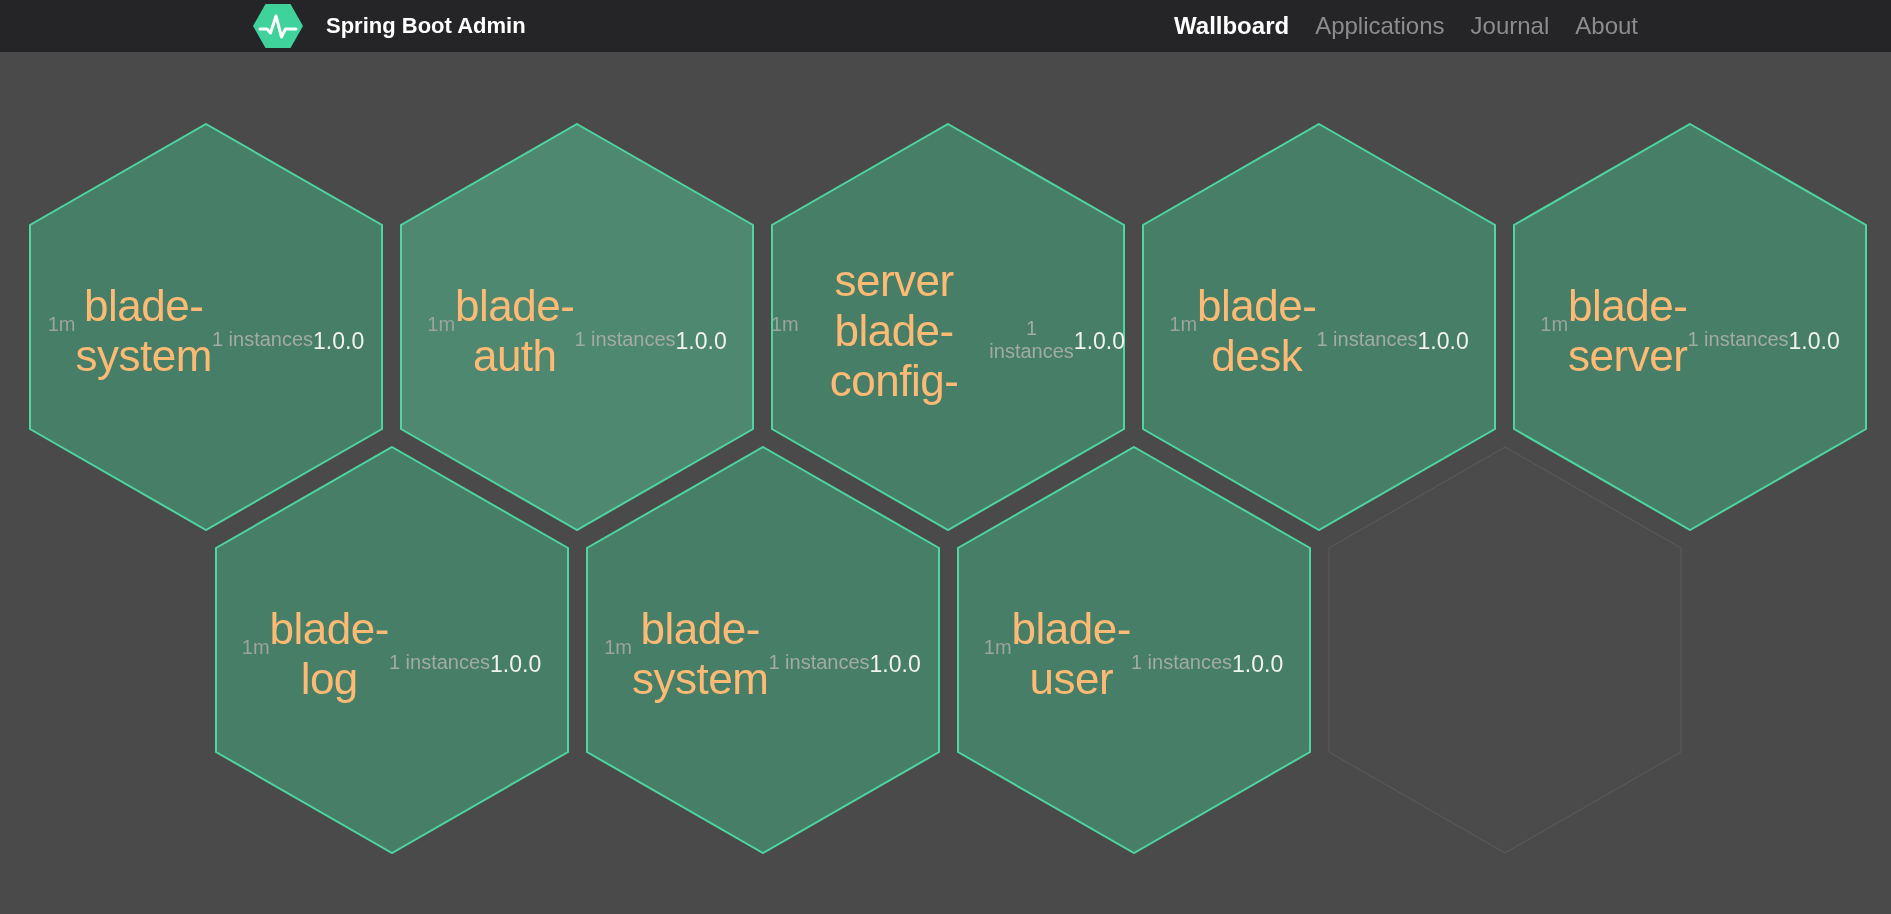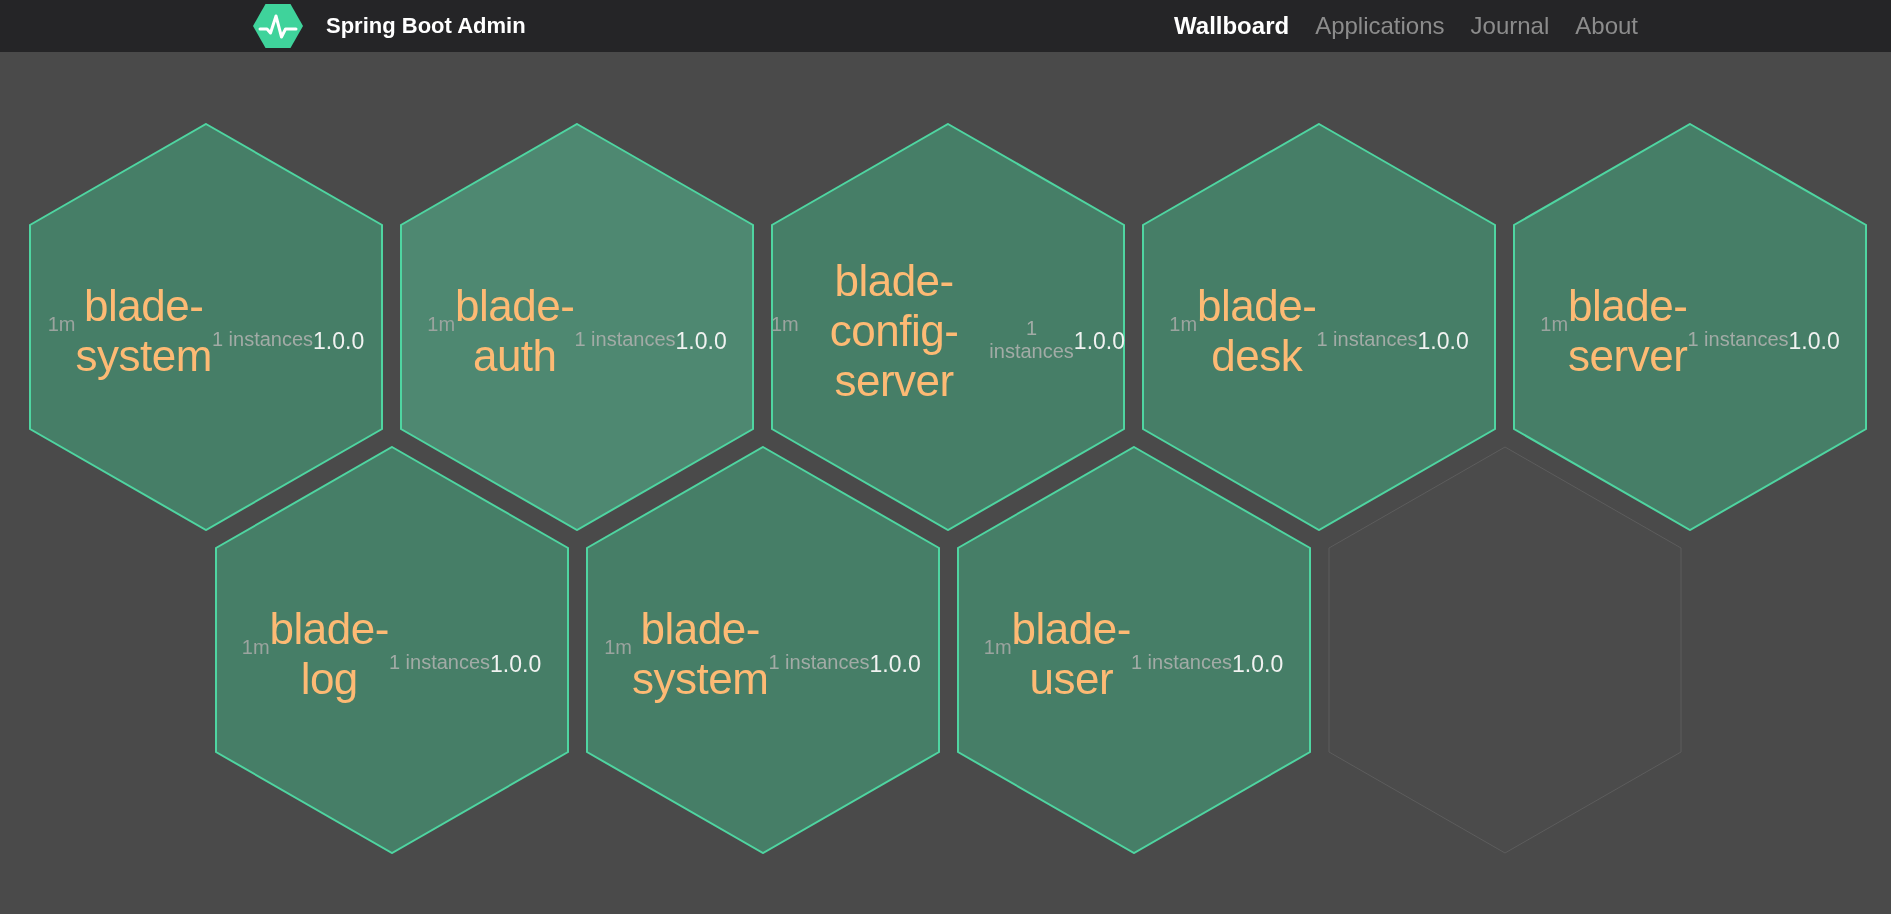--- a/index.html
+++ b/index.html
@@ -149,55 +149,55 @@
         <div class="hex-version">1.0.0</div>
       </div>
     </div>
     <div class="hex" style="left: 771px; top: 71px;">
       <svg width="354" height="408" viewBox="0 0 354 408">
         <polygon points="177,1 353,102 353,306 177,407 1,306 1,102" fill="#467e67" stroke="#4fd5a1" stroke-width="2"></polygon>
       </svg>
       <div class="hex-content">
         <div class="hex-duration">1m</div>
         <div class="hex-name">
+          <div>server</div>
           <div>blade-config-</div>
+        </div>
+        <div class="hex-instances">1 instances</div>
+        <div class="hex-version">1.0.0</div>
+      </div>
+    </div>
+    <div class="hex" style="left: 1142px; top: 71px;">
+      <svg width="354" height="408" viewBox="0 0 354 408">
+        <polygon points="177,1 353,102 353,306 177,407 1,306 1,102" fill="#467e67" stroke="#4fd5a1" stroke-width="2"></polygon>
+      </svg>
+      <div class="hex-content">
+        <div class="hex-duration">1m</div>
+        <div class="hex-name">
+          <div>blade-</div>
+          <div>desk</div>
+        </div>
+        <div class="hex-instances">1 instances</div>
+        <div class="hex-version">1.0.0</div>
+      </div>
+    </div>
+    <div class="hex" style="left: 1513px; top: 71px;">
+      <svg width="354" height="408" viewBox="0 0 354 408">
+        <polygon points="177,1 353,102 353,306 177,407 1,306 1,102" fill="#467e67" stroke="#4fd5a1" stroke-width="2"></polygon>
+      </svg>
+      <div class="hex-content">
+        <div class="hex-duration">1m</div>
+        <div class="hex-name">
+          <div>blade-</div>
           <div>server</div>
         </div>
         <div class="hex-instances">1 instances</div>
         <div class="hex-version">1.0.0</div>
       </div>
     </div>
-    <div class="hex" style="left: 1142px; top: 71px;">
-      <svg width="354" height="408" viewBox="0 0 354 408">
-        <polygon points="177,1 353,102 353,306 177,407 1,306 1,102" fill="#467e67" stroke="#4fd5a1" stroke-width="2"></polygon>
-      </svg>
-      <div class="hex-content">
-        <div class="hex-duration">1m</div>
-        <div class="hex-name">
-          <div>blade-</div>
-          <div>desk</div>
-        </div>
-        <div class="hex-instances">1 instances</div>
-        <div class="hex-version">1.0.0</div>
-      </div>
-    </div>
-    <div class="hex" style="left: 1513px; top: 71px;">
-      <svg width="354" height="408" viewBox="0 0 354 408">
-        <polygon points="177,1 353,102 353,306 177,407 1,306 1,102" fill="#467e67" stroke="#4fd5a1" stroke-width="2"></polygon>
-      </svg>
-      <div class="hex-content">
-        <div class="hex-duration">1m</div>
-        <div class="hex-name">
-          <div>blade-</div>
-          <div>server</div>
-        </div>
-        <div class="hex-instances">1 instances</div>
-        <div class="hex-version">1.0.0</div>
-      </div>
-    </div>
     <div class="hex" style="left: 214.5px; top: 394px;">
       <svg width="354" height="408" viewBox="0 0 354 408">
         <polygon points="177,1 353,102 353,306 177,407 1,306 1,102" fill="#467e67" stroke="#4fd5a1" stroke-width="2"></polygon>
       </svg>
       <div class="hex-content">
         <div class="hex-duration">1m</div>
         <div class="hex-name">
           <div>blade-</div>
           <div>log</div>
         </div>

